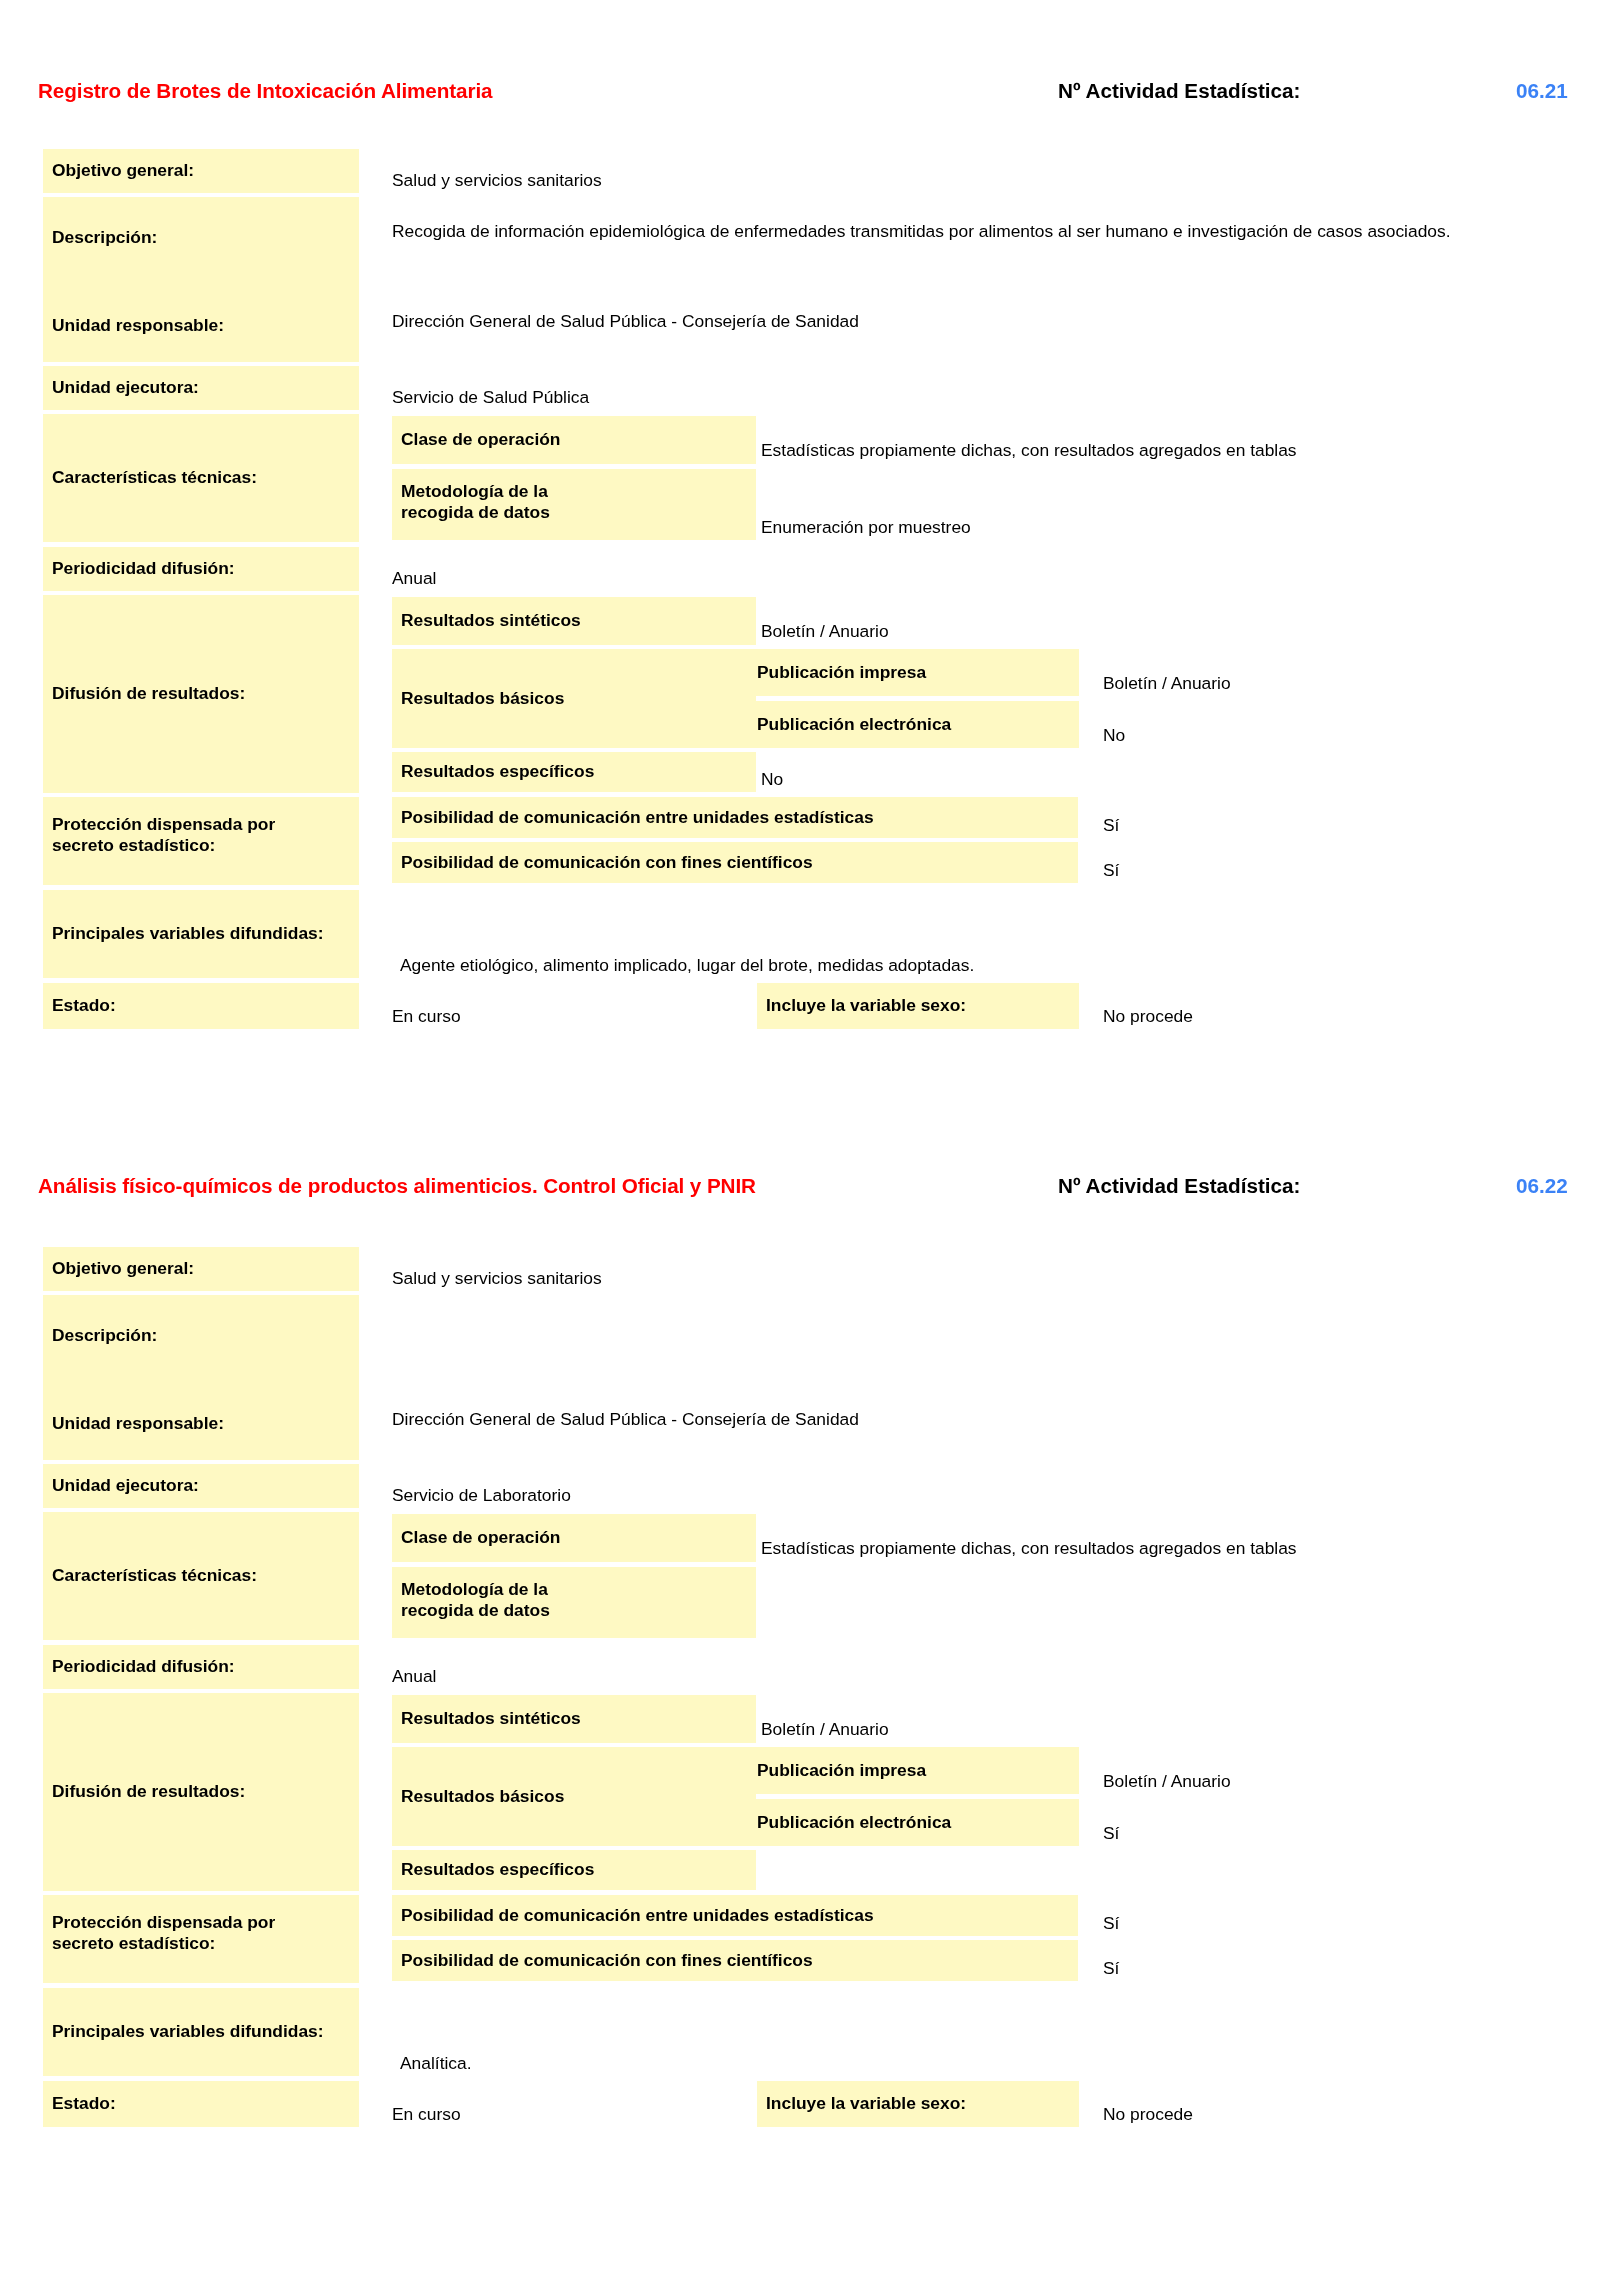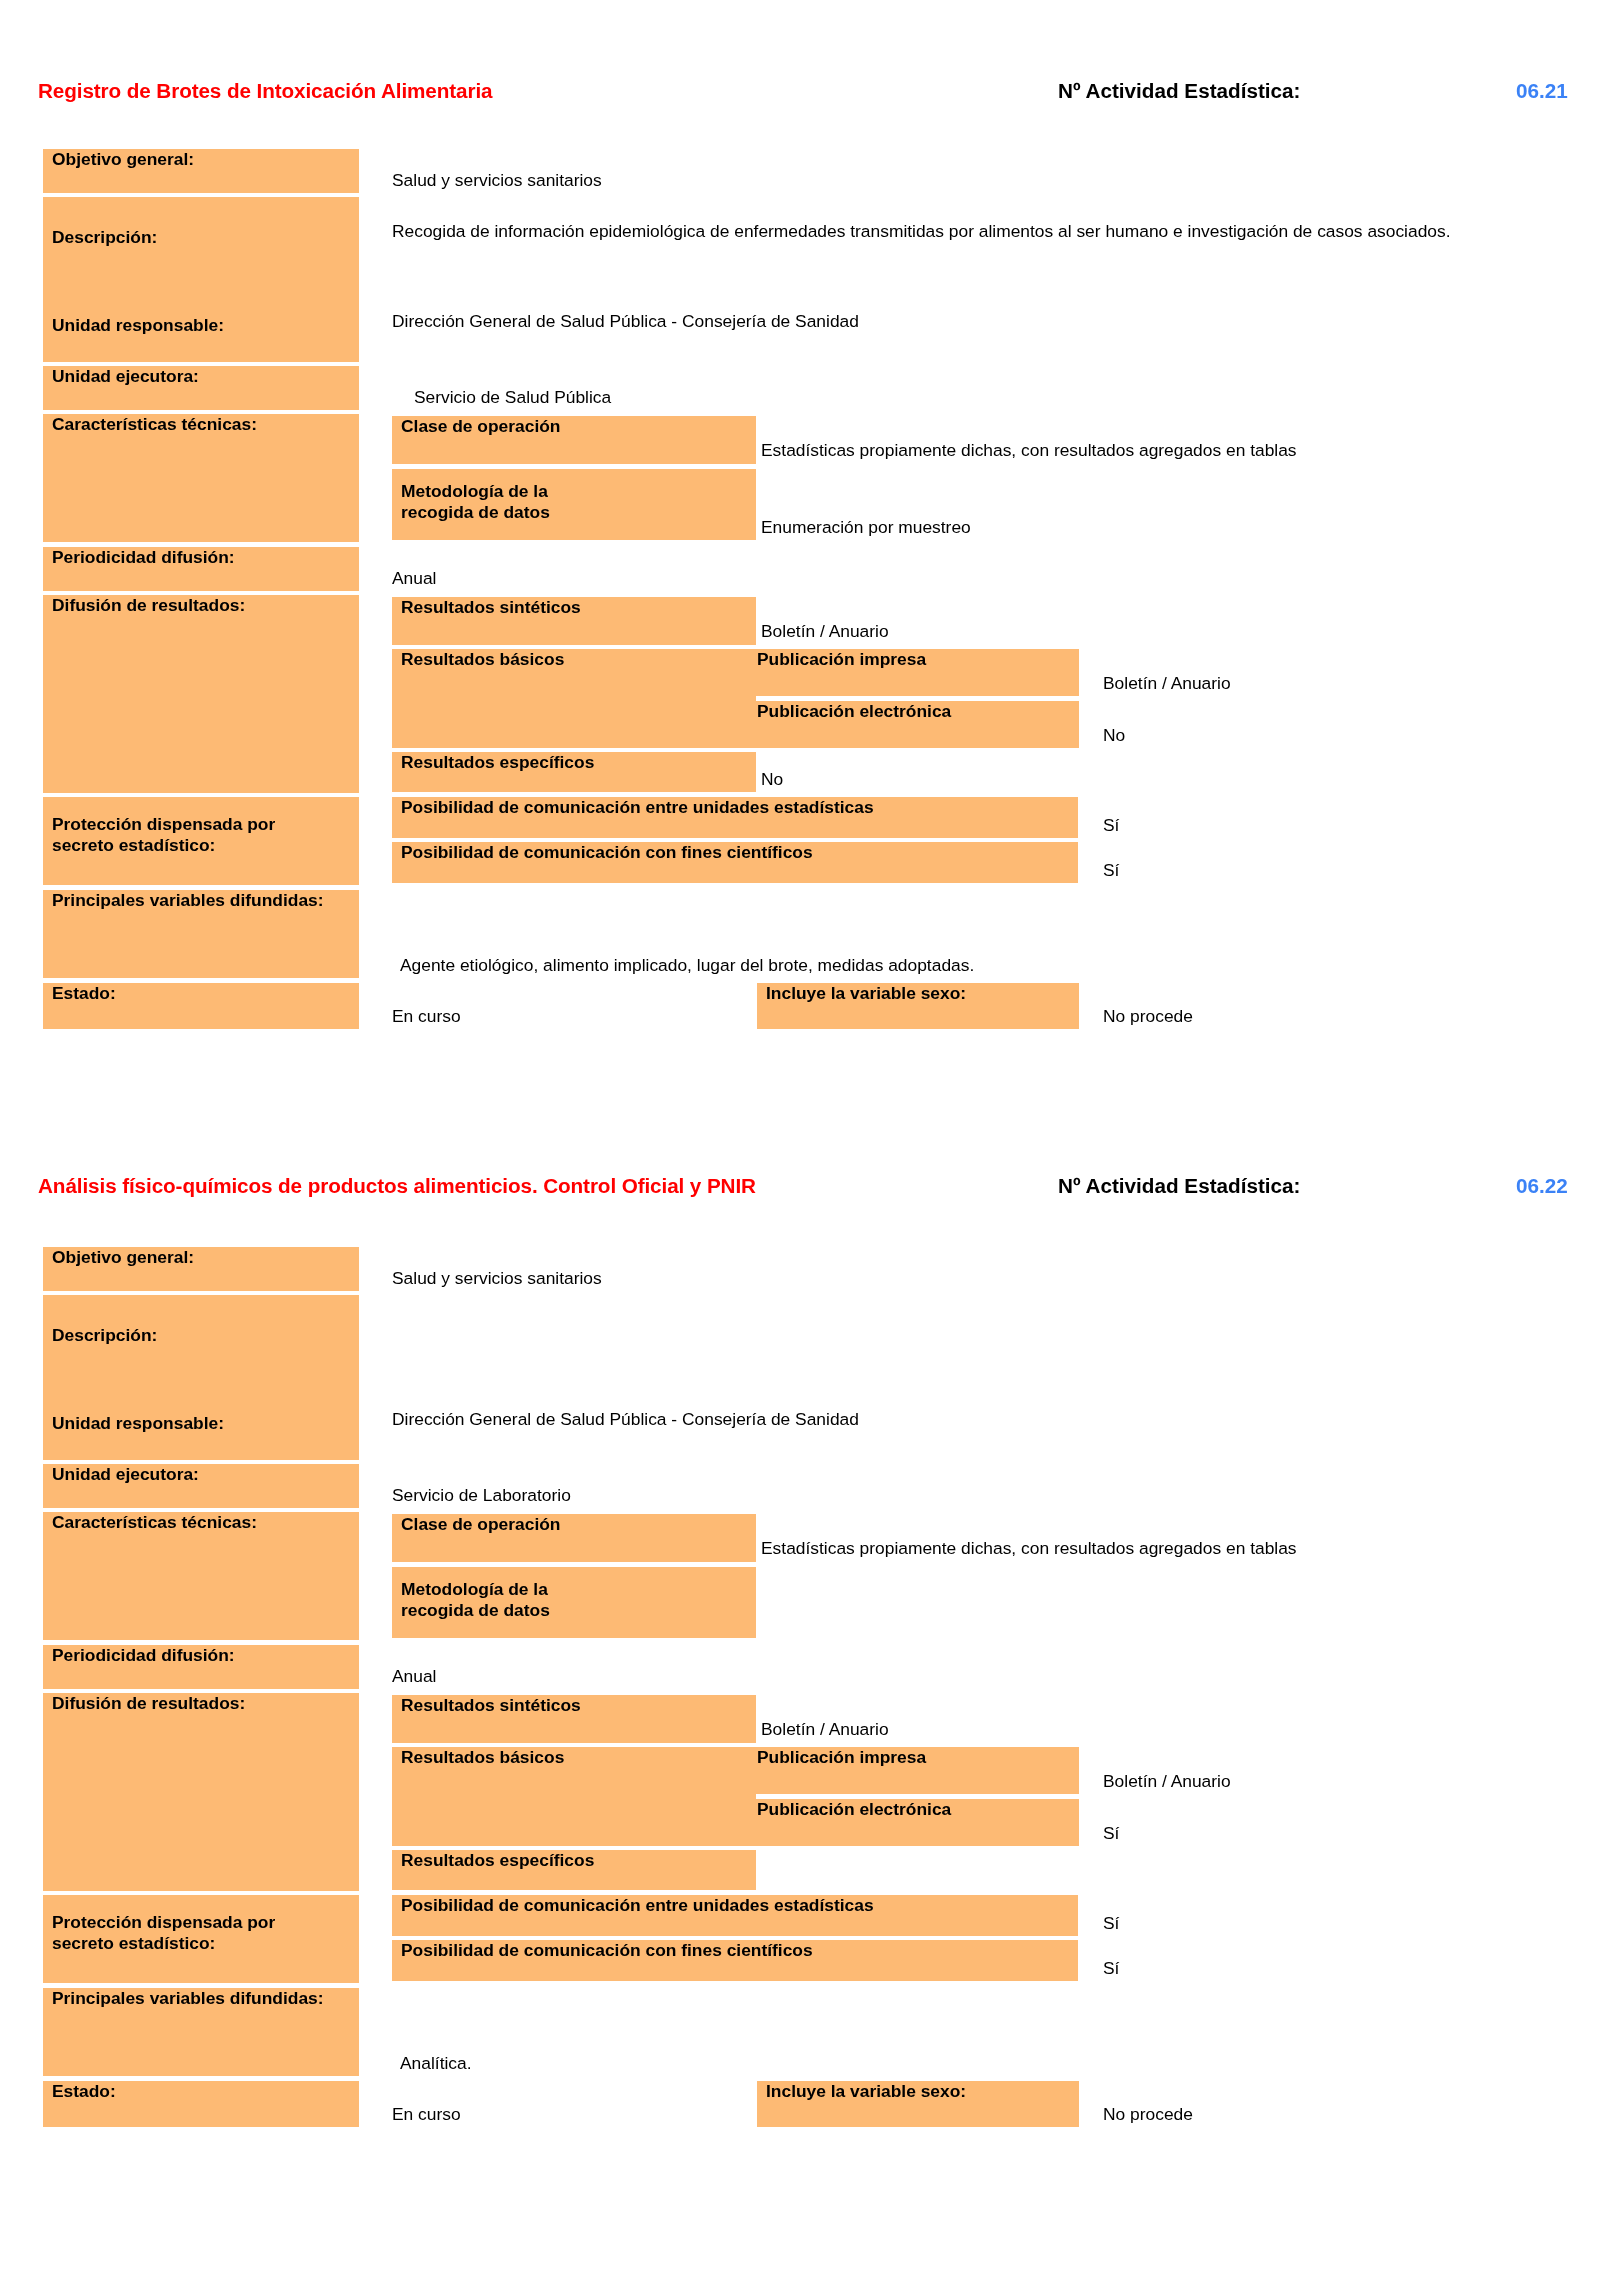--- a/index.html
+++ b/index.html
@@ -65,23 +65,24 @@
     margin-left: 0;
   }
   .row {
     position: relative;
     box-sizing: border-box;
   }
 
   
   .gcell {
     position: absolute;
-    background: #fdba74;
+    background: #fef9c3;
     box-sizing: border-box;
     display: flex;
+    align-items: center;
   }
   .gcell > span {
     font-size: 17.4px;
     font-weight: bold;
     line-height: 1.22;
     padding-left: 9px;
     padding-right: 5px;
     display: block;
   }
   
@@ -142,21 +143,21 @@
         </div>
         <div class="vcell v1 top" style="top:112px;height:33px;width:1182px;">
           <span>Dirección General de Salud Pública - Consejería de Sanidad</span>
         </div>
       </div>
 
       <div class="row" style="position:absolute;top:217px;height:44px;width:1571px;">
         <div class="gcell c1" style="top:0;height:44px;">
           <span>Unidad ejecutora:</span>
         </div>
-        <div class="vcell v1" style="top:0;height:44px;width:1158px;margin-left:22px;">
+        <div class="vcell v1" style="top:0;height:44px;width:1158px;">
           <span>Servicio de Salud Pública</span>
         </div>
       </div>
 
       <div class="row" style="position:absolute;top:265px;height:128px;width:1571px;">
         <div class="gcell c1" style="top:0;height:128px;">
           <span>Características técnicas:</span>
         </div>
         <div class="gcell c2" style="top:1.7px;height:48px;">
           <span>Clase de operación</span>

